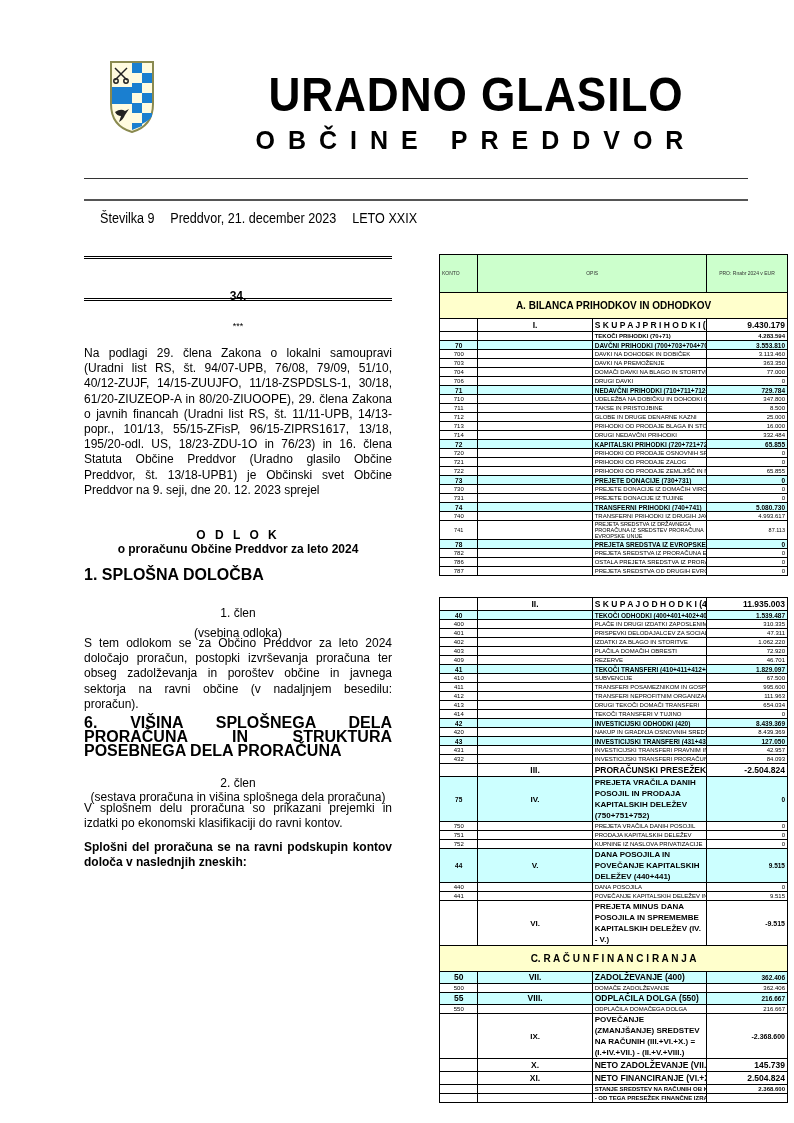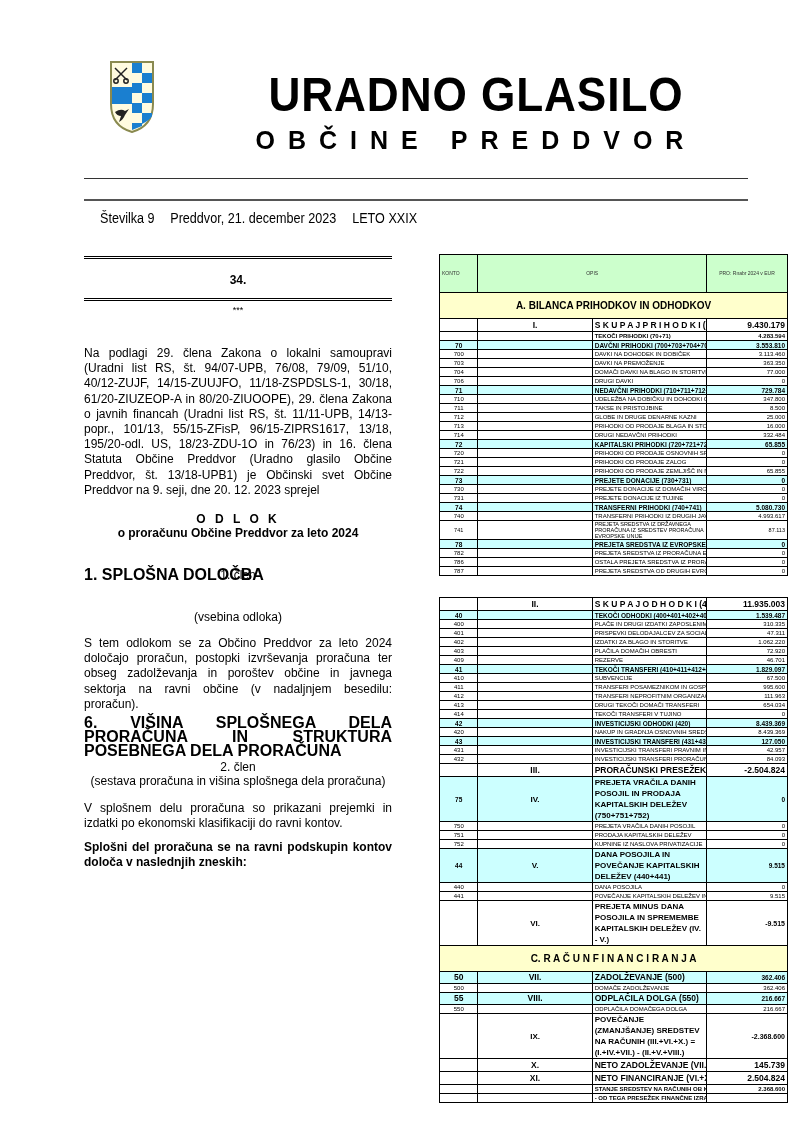--- a/index.html
+++ b/index.html
@@ -13,21 +13,21 @@
   .rule-top { left: 84px; top: 178px; width: 664px; height: 0; border-top: 1.5px solid #333; }
   .rule-bot { left: 84px; top: 199px; width: 664px; height: 0; border-top: 2px solid #555; }
   .issue-bar { left: 100px; top: 181px; width: 664px; height: 17px; font-size: 14px; display: flex; justify-content: flex-start; align-items: center; margin-top: 28px; }
   .issue-bar span { transform: scaleX(0.9); display: inline-block; }
   .issue-num { transform-origin: left; }
   .issue-year { transform-origin: right; }
 
   
   .lcol { left: 84px; width: 308px; font-size: 12px; line-height: 15.2px; }
   .dbl-rule { left: 84px; width: 308px; height: 3px; border-top: 1px solid #000; border-bottom: 1.5px solid #000; }
-  .center { text-align: center; }
+  .center { text-align: center; margin-top: 16px; }
   .justify { text-align: justify; text-align-last: left; }
   .bold { font-weight: bold; }
   .num-head { font-size: 12px; font-weight: bold; }
   .stars { font-size: 9px; }
   .sec-head { font-weight: bold; font-size: 16px; }
 
   
   .tbl { left: 439px; width: 355px; }
   table { border-collapse: collapse; width: 349px; table-layout: fixed; font-family: "Liberation Sans", sans-serif; }
   td { border: 1px solid #000; font-size: 6px; line-height: 7px; padding: 0 2px; white-space: nowrap; overflow: hidden; vertical-align: middle; }
@@ -90,21 +90,21 @@
 <div class="abs dbl-rule" style="top:298px;"></div>
 <div class="abs lcol center stars" style="top:303px;">***</div>
 
 <div class="abs lcol justify" style="top:346px;">Na podlagi 29. člena Zakona o lokalni samoupravi (Uradni list RS, št. 94/07-UPB, 76/08, 79/09, 51/10, 40/12-ZUJF, 14/15-ZUUJFO, 11/18-ZSPDSLS-1, 30/18, 61/20-ZIUZEOP-A in 80/20-ZIUOOPE), 29. člena Zakona o javnih financah (Uradni list RS, št. 11/11-UPB, 14/13-popr., 101/13, 55/15-ZFisP, 96/15-ZIPRS1617, 13/18, 195/20-odl. US, 18/23-ZDU-1O in 76/23) in 16. člena Statuta Občine Preddvor (Uradno glasilo Občine Preddvor, št. 13/18-UPB1) je Občinski svet Občine Preddvor na 9. seji, dne 20. 12. 2023 sprejel</div>
 
 <div class="abs lcol center bold" style="top:512px; letter-spacing:3px;">O D L O K</div>
 <div class="abs lcol center bold" style="top:526px;">o proračunu Občine Preddvor za leto 2024</div>
 
 <div class="abs lcol sec-head" style="top:567px;">1. SPLOŠNA DOLOČBA</div>
 
-<div class="abs lcol center" style="top:568px;">1. člen</div>
+<div class="abs lcol center" style="top:590px;">1. člen</div>
 <div class="abs lcol center" style="top:610px;">(vsebina odloka)</div>
 
 <div class="abs lcol justify" style="top:636px;">S tem odlokom se za Občino Preddvor za leto 2024 določajo proračun, postopki izvrševanja proračuna ter obseg zadolževanja in poroštev občine in javnega sektorja na ravni občine (v nadaljnjem besedilu: proračun).</div>
 
 <div class="abs lcol sec-head justify" style="top:716px; line-height:14px;">6. VIŠINA SPLOŠNEGA DELA PRORAČUNA IN STRUKTURA POSEBNEGA DELA PRORAČUNA</div>
 
 <div class="abs lcol center" style="top:760px;">2. člen</div>
 <div class="abs lcol center" style="top:774px;">(sestava proračuna in višina splošnega dela proračuna)</div>
 
 <div class="abs lcol justify" style="top:801px;">V splošnem delu proračuna so prikazani prejemki in izdatki po ekonomski klasifikaciji do ravni kontov.</div>
@@ -447,21 +447,21 @@
           <td class="r">VI.</td>
           <td class="d">PREJETA MINUS DANA POSOJILA IN SPREMEMBE KAPITALSKIH DELEŽEV  (IV. - V.)</td>
           <td class="v">-9.515</td>
         </tr>
         <tr class="sec">
           <td colspan="4">C.   R A Č U N   F I N A N C I R A N J A</td>
         </tr>
         <tr class="grpc">
           <td class="k">50</td>
           <td class="r">VII.</td>
-          <td class="d">ZADOLŽEVANJE  (500)</td>
+          <td class="d">ZADOLŽEVANJE  (400)</td>
           <td class="v">362.406</td>
         </tr>
         <tr class="sub">
           <td class="k">500</td>
           <td class="r"></td>
           <td class="d">DOMAČE ZADOLŽEVANJE</td>
           <td class="v">362.406</td>
         </tr>
         <tr class="grpc">
           <td class="k">55</td>

